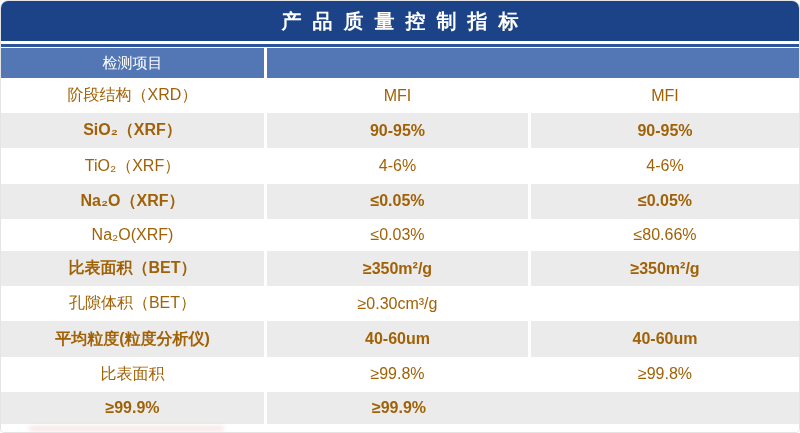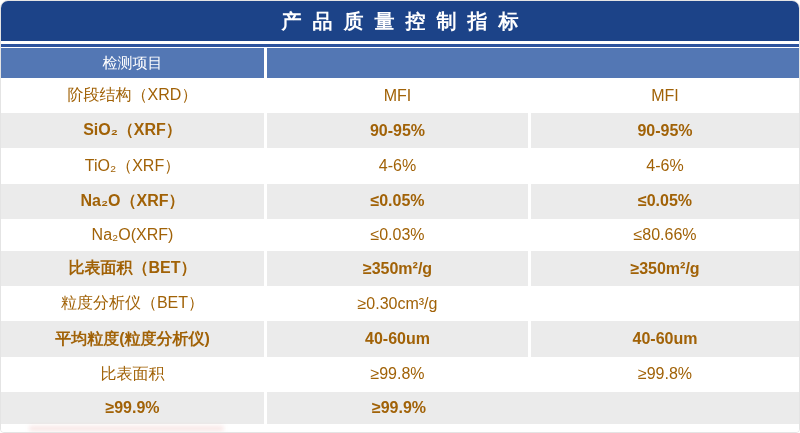--- a/index.html
+++ b/index.html
@@ -126,21 +126,21 @@
         <div class="tcell divided">Na₂O(XRF)</div>
         <div class="tcell divided">≤0.03%</div>
         <div class="tcell">≤80.66%</div>
       </div>
       <div class="trow alt">
         <div class="tcell divided">比表面积（BET）</div>
         <div class="tcell divided">≥350m²/g</div>
         <div class="tcell">≥350m²/g</div>
       </div>
       <div class="trow">
-        <div class="tcell divided">粒度分析仪（BET）</div>
+        <div class="tcell divided">孔隙体积（BET）</div>
         <div class="tcell divided">≥0.30cm³/g</div>
       </div>
       <div class="trow alt">
         <div class="tcell divided">平均粒度(粒度分析仪)</div>
         <div class="tcell divided">40-60um</div>
         <div class="tcell">40-60um</div>
       </div>
       <div class="trow">
         <div class="tcell divided">比表面积</div>
         <div class="tcell divided">≥99.8%</div>

